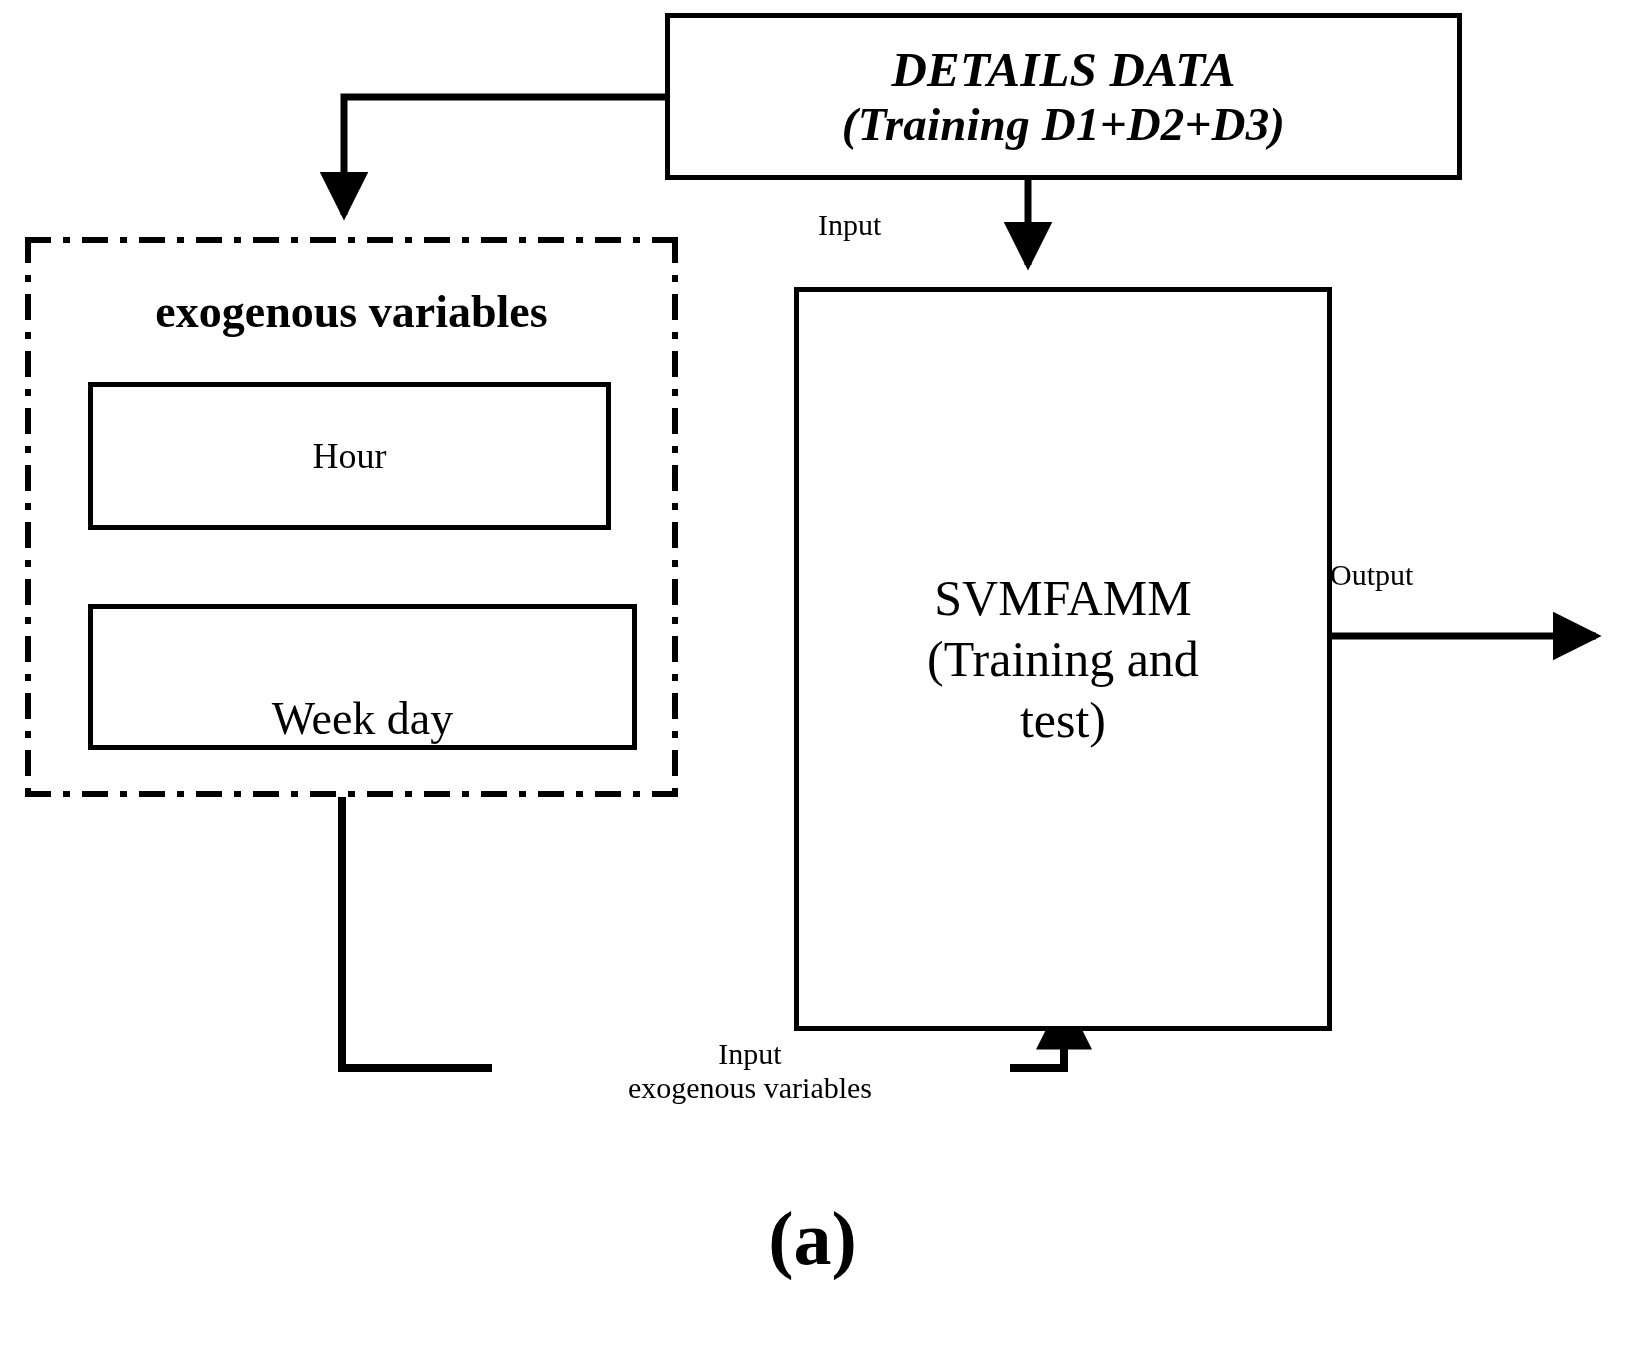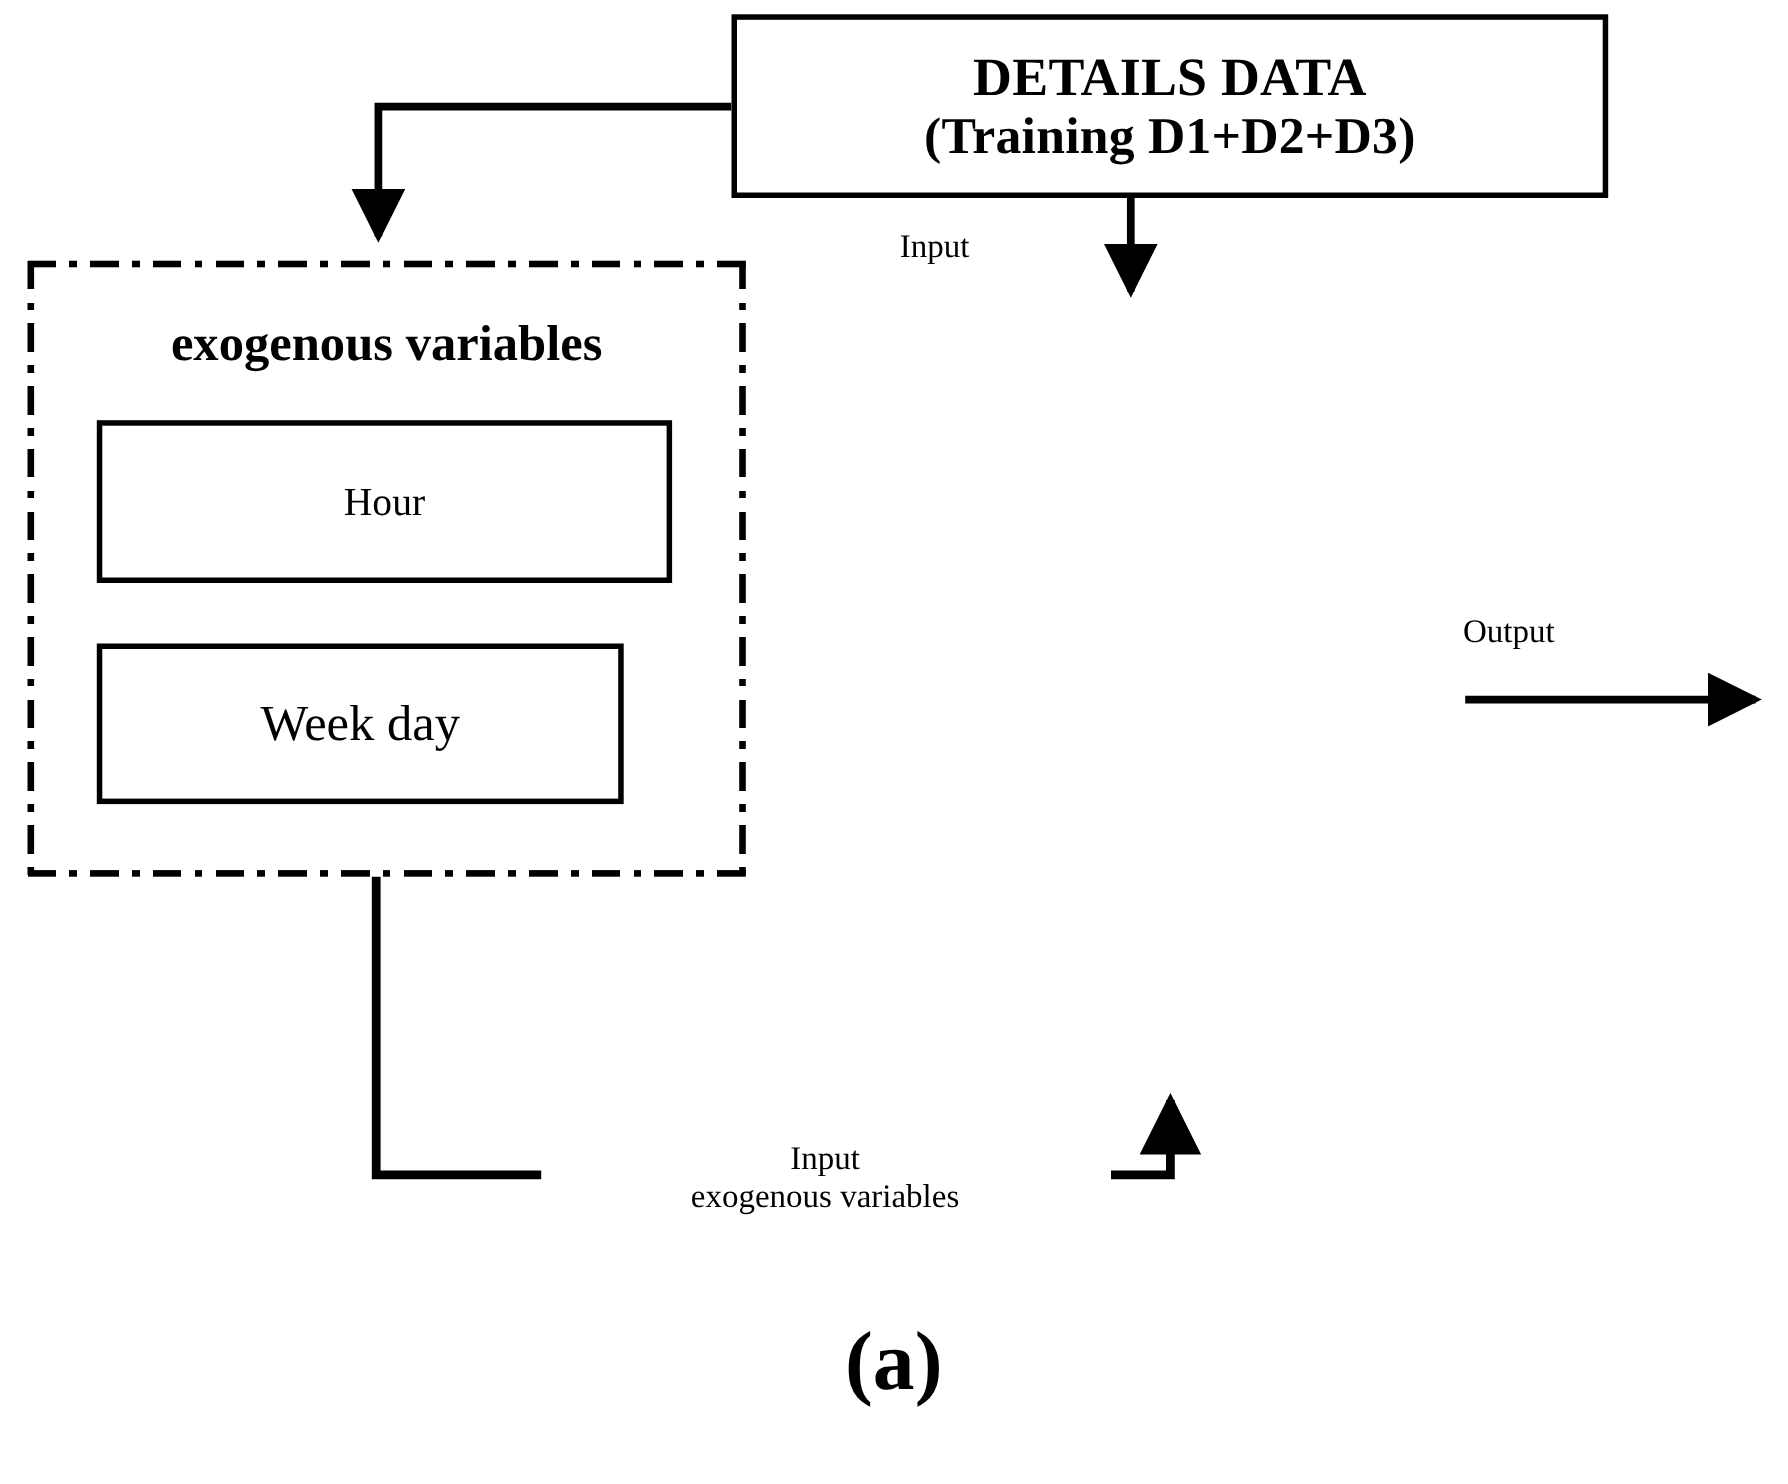--- a/index.html
+++ b/index.html
@@ -34,20 +34,21 @@
 
   
   #details-data-box {
     left: 665px;
     top: 13px;
     width: 797px;
     height: 167px;
     font-weight: bold;
     font-size: 49px;
     letter-spacing: 0.2px;
+    font-style: italic;
   }
   #details-data-box .line2 { font-size: 47px; }
 
   
   #exogenous-group {
     position: absolute;
     left: 25px;
     top: 237px;
     width: 653px;
     height: 560px;
@@ -96,24 +97,25 @@
 
   #hour-box {
     left: 88px;
     top: 382px;
     width: 523px;
     height: 148px;
     font-size: 36px;
   }
   #weekday-box {
     left: 88px;
-    top: 585px;
-    width: 479px;
+    top: 604px;
+    width: 549px;
     height: 146px;
     font-size: 46px;
+    align-items: flex-end;
   }
 
   
   #svmfamm-box {
     left: 794px;
     top: 287px;
     width: 538px;
     height: 744px;
     font-size: 50px;
     line-height: 1.22;
@@ -205,20 +207,27 @@
   </div>
 
   <div class="box" id="hour-box">
     <span>Hour</span>
   </div>
 
   <div class="box" id="weekday-box">
     <span>Week day</span>
   </div>
 
+  <div class="box" id="svmfamm-box">
+    <div>
+      <div>SVMFAMM</div>
+      <div>(Training and</div>
+      <div>test)</div>
+    </div>
+  </div>
 
   <div class="label" id="label-input-top">Input</div>
 
   <div class="label" id="label-output">Output</div>
 
   <div class="label" id="label-input-bottom">
     <div>Input</div>
     <div>exogenous variables</div>
   </div>
 

